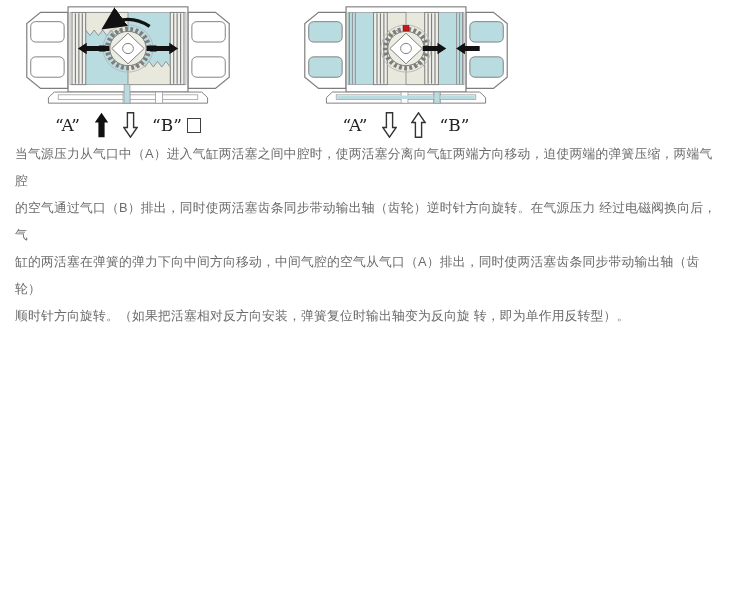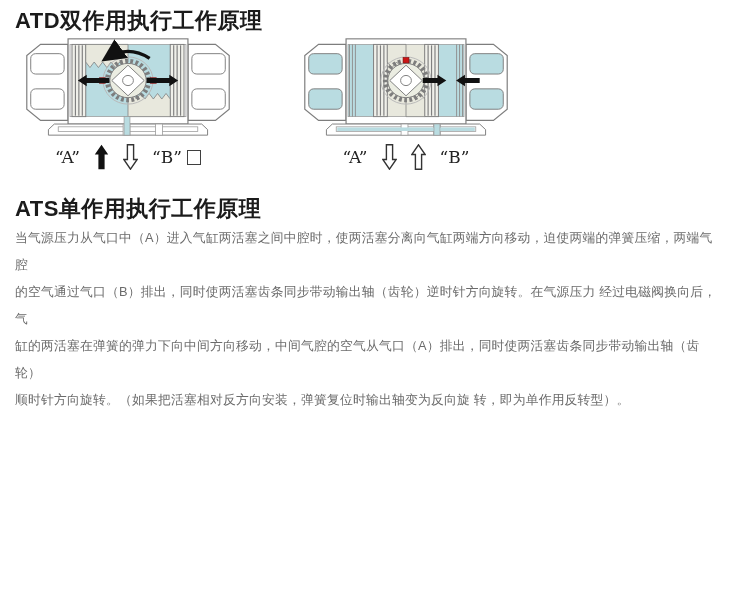--- a/index.html
+++ b/index.html
@@ -31,21 +31,20 @@
   }
   .label-arrow{display:block;}
   .section-ats .section-heading{margin-top:24px;}
 </style>
 </head>
 <body>
 
 <div class="page">
 
   <section class="section-atd">
-    <h1 class="section-heading">ATD双作用执行工作原理</h1>
     <div class="diagram-row">
       <figure class="diagram"><svg viewBox="0 0 230 108" width="226" height="100" preserveAspectRatio="none">
             <defs>
               <marker id="ah0" viewBox="0 0 8 8" markerWidth="7" markerHeight="7" refX="6" refY="4" orient="auto">
                 <path d="M0,0 L8,4 L0,8 Z" fill="#111111"></path>
               </marker>
             </defs>
             <polygon points="54,8 26,8 12,20 12,78 26,90 54,90" fill="#fff" stroke="#7d7d7d" stroke-width="1.2"></polygon>
             <polygon points="176,8 204,8 218,20 218,78 204,90 176,90" fill="#fff" stroke="#7d7d7d" stroke-width="1.2"></polygon>
             <rect x="16" y="18" width="34" height="22" rx="5" fill="#fff" stroke="#7d7d7d" stroke-width="1"></rect>
@@ -145,21 +144,20 @@
             </svg>
             <svg width="15" height="26" class="label-arrow">
               <polygon points="7.5,0.8 14.2,10.5 10.6,10.5 10.6,25.2 4.4,25.2 4.4,10.5 0.8,10.5" fill="#fff" stroke="#333" stroke-width="1.4"></polygon>
             </svg>
             <span class="port-label">“B”</span>
           </figcaption></figure>
     </div>
   </section>
 
   <section class="section-ats">
-    <h1 class="section-heading">ATS单作用执行工作原理</h1>
     <p class="para">当气源压力从气口中（A）进入气缸两活塞之间中腔时，使两活塞分离向气缸两端方向移动，迫使两端的弹簧压缩，两端气腔
 的空气通过气口（B）排出，同时使两活塞齿条同步带动输出轴（齿轮）逆时针方向旋转。在气源压力 经过电磁阀换向后，气
 缸的两活塞在弹簧的弹力下向中间方向移动，中间气腔的空气从气口（A）排出，同时使两活塞齿条同步带动输出轴（齿轮）
 顺时针方向旋转。（如果把活塞相对反方向安装，弹簧复位时输出轴变为反向旋 转，即为单作用反转型）。</p>
 
   </section>
 
 </div>
 
 </body></html>

